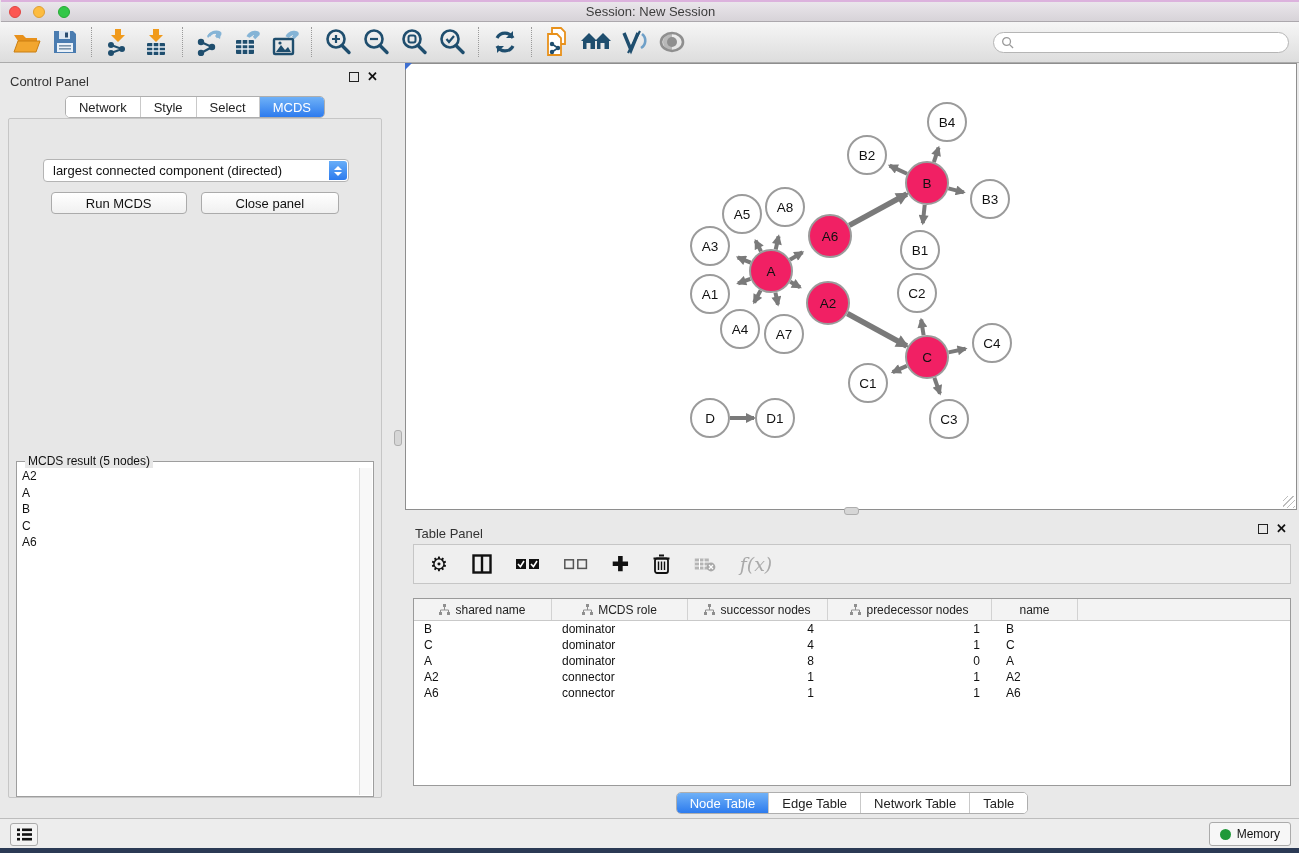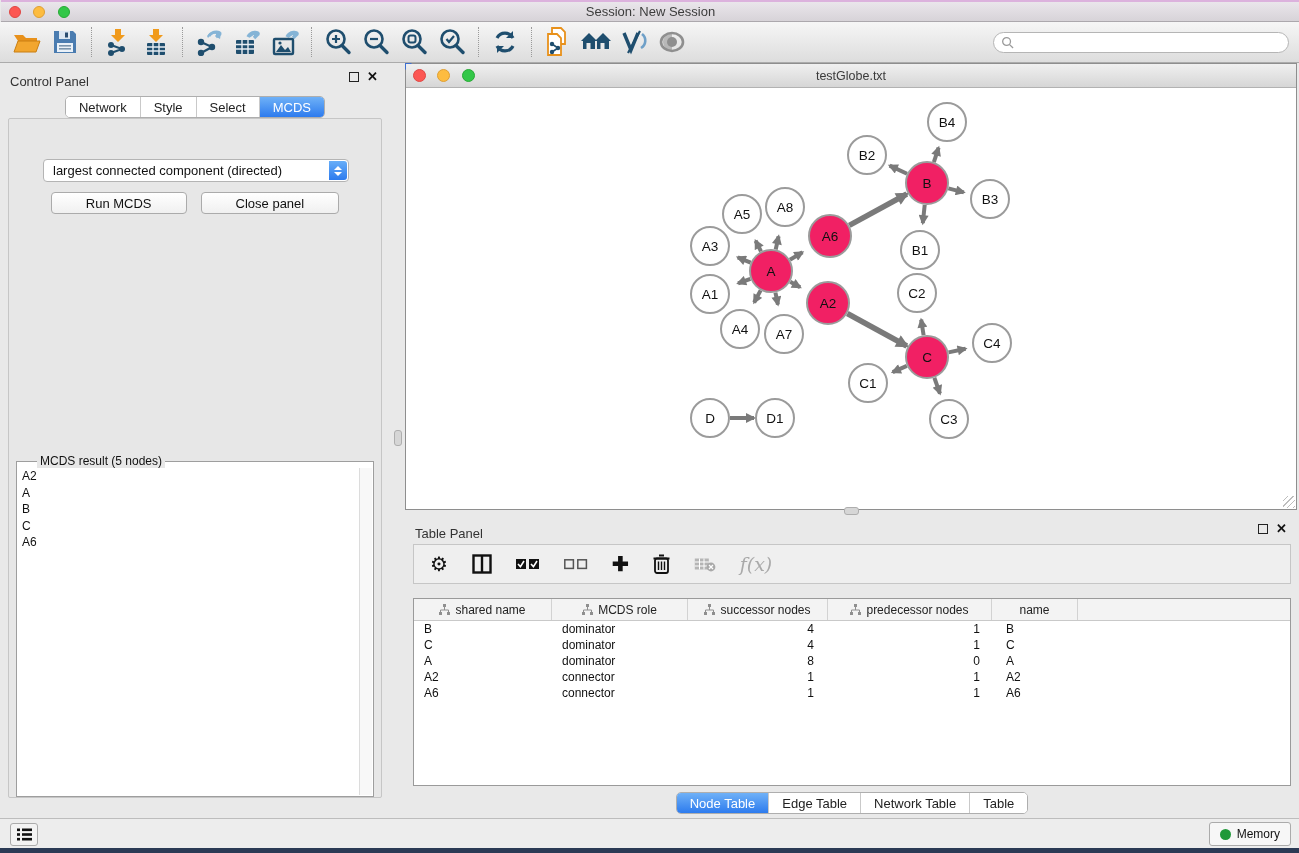--- a/index.html
+++ b/index.html
@@ -45,21 +45,21 @@
   #criterion-select { left:34px; top:40px; width:306px; height:23px; background:#fff; border:1px solid #B4B4B4;
     border-radius:4px; font-size:13px; color:#111; padding:3px 24px 12px 9px; overflow:hidden; white-space:nowrap;}
   #criterion-stepper { right:1px; top:1px; width:18px; height:19px; border-radius:0 3px 3px 0;
     background:linear-gradient(#67AEF8,#2D7BEE); display:flex; flex-direction:column; align-items:center; justify-content:center; gap:2px;}
   .chev-up { width:0;height:0;border-left:4px solid transparent;border-right:4px solid transparent;border-bottom:4px solid #fff;}
   .chev-dn { width:0;height:0;border-left:4px solid transparent;border-right:4px solid transparent;border-top:4px solid #fff;}
   #cp-buttons { width:100%; top:73px; display:flex; justify-content:center; gap:14px; }
   .cp-btn { font-size:13px; color:#111; background:linear-gradient(#FFFFFF,#F0F0F0); border:1px solid #ABABAB;
     border-radius:4px; padding:2px 34px; height:22px; font-family:"Liberation Sans",sans-serif;}
   #mcds-fieldset { left:7px; top:335px; width:358px; height:343px; border:1px solid #9E9E9E; background:#fff; position:absolute;}
-  #mcds-fieldset legend { font-size:12px; color:#111; background:#E7E7E7; padding:0 3px; margin-left:20px; }
+  #mcds-fieldset legend { font-size:12px; color:#111; background:#E7E7E7; padding:0 3px; margin-left:8px; }
   #mcds-list { position:absolute; left:1px; top:0; right:14px; bottom:1px; overflow:hidden; }
   #mcds-list div { font-size:12px; color:#111; line-height:16.5px; padding-left:4px; }
   #mcds-scroll { position:absolute; top:0; bottom:1px; right:1px; width:13px; background:#F8F8F8; border-left:1px solid #DCDCDC; }
 
   
   #net-window { left:405px; top:63px; width:892px; height:447px; border:1px solid #8E8E8E; background:#fff; }
   #net-titlebar { left:0; top:0; width:100%; height:24px; background:linear-gradient(#F0F0F0,#D6D6D6); border-bottom:1px solid #B2B2B2;}
   #net-titlebar .traffic { width:13px; height:13px; margin-top:5px; margin-left:7px; }
   #net-title { width:100%; text-align:center; top:5px; font-size:12.5px; color:#3A3A3A; }
   #net-canvas { left:0; top:24px; width:890px; height:421px; }
@@ -292,26 +292,20 @@
           <div>C</div>
           <div>A6</div>
         </div>
       <div id="mcds-scroll"></div>
     </fieldset>
   </div>
 </div>
 
 <div id="net-window" class="abs">
   <div id="focus-corner" class="abs"></div>
-  <div id="net-titlebar" class="abs">
-    <span class="traffic tl-red"></span>
-    <span class="traffic tl-yellow"></span>
-    <span class="traffic tl-green"></span>
-    <div id="net-title" class="abs">testGlobe.txt</div>
-  </div>
   <div id="net-canvas" class="abs"><svg width="890" height="421" viewBox="0 0 890 421">
         <defs>
           <marker id="arr" viewBox="0 0 10 10" refX="8" refY="5" markerWidth="11" markerHeight="10" orient="auto" markerUnits="userSpaceOnUse">
             <path d="M0 0 L10 5 L0 10 z" fill="#7A7A7A"></path>
           </marker>
           <marker id="arrB" viewBox="0 0 10 10" refX="8" refY="5" markerWidth="14" markerHeight="13" orient="auto" markerUnits="userSpaceOnUse">
             <path d="M0 0 L10 5 L0 10 z" fill="#7A7A7A"></path>
           </marker>
         </defs>
         <line x1="344.4146596993366" y1="190.76168568713538" x2="332.0709185918138" y2="195.4158831539063" stroke="#7A7A7A" stroke-width="4" marker-end="url(#arr)"></line>

